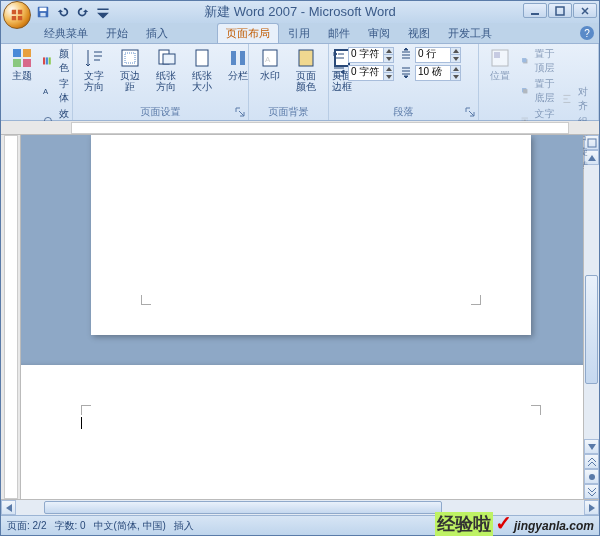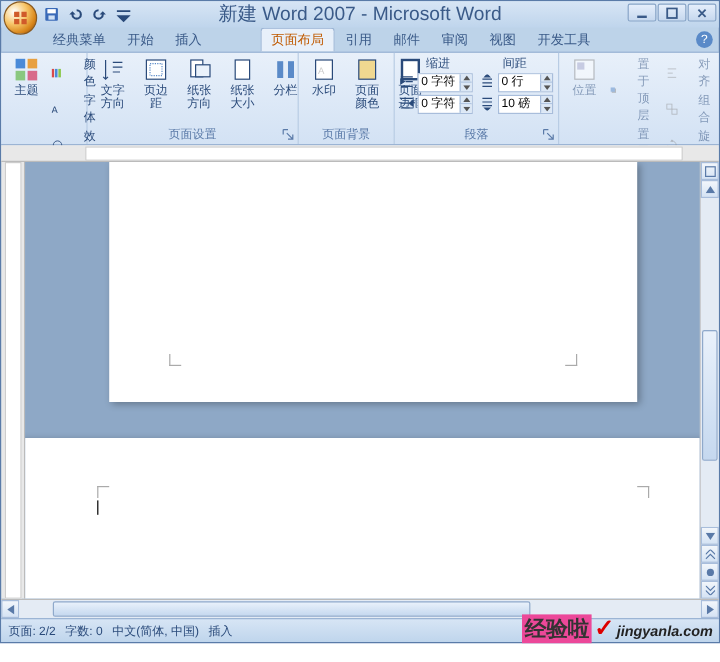--- a/index.html
+++ b/index.html
@@ -5,37 +5,37 @@
   * { box-sizing: border-box; margin: 0; padding: 0; }
   body { font-family: "Microsoft YaHei", "SimSun", sans-serif; font-size: 11px; background: #fff; width: 600px; height: 552px; position: relative; overflow: hidden; }
   .window { width: 600px; height: 536px; border: 1px solid #5a7ba8; display: flex; flex-direction: column; background: #bdd3e9; }
   .titlebar { height: 22px; background: linear-gradient(#d7e5f5,#bfd5ec); display: flex; align-items: center; position: relative; }
   .office-btn { width: 28px; height: 28px; position: absolute; left: 2px; top: 0px; border-radius: 50%; background: radial-gradient(circle at 30% 30%, #fff, #f7c66a 40%, #d9861a 70%, #7a3e0b); border: 1px solid #8a5a20; z-index: 10; display: flex; align-items: center; justify-content: center; }
   .office-inner { width: 14px; height: 14px; }
   .office-inner path { fill: #d05a2a; }
   .qat { margin-left: 34px; display: flex; align-items: center; gap: 4px; }
   .qat-btn { width: 16px; height: 16px; display: flex; align-items: center; justify-content: center; color: #2a4a7a; cursor: pointer; }
   .qat-btn svg { width: 14px; height: 14px; }
-  .title-text { position: absolute; left: 50%; transform: translateX(-50%); color: #3a5a88; font-size: 16px; }
+  .title-text { position: absolute; left: 50%; transform: translateX(-50%); color: #3a5a88; font-size: 13px; }
   .win-controls { position: absolute; right: 2px; top: 2px; display: flex; gap: 1px; }
   .win-btn { width: 24px; height: 15px; background: linear-gradient(#e5eefb,#c6d8ee); border: 1px solid #8aa6c8; border-radius: 2px; display: flex; align-items: center; justify-content: center; cursor: pointer; }
   .win-btn.close { background: linear-gradient(#e5eefb,#c6d8ee); }
   .win-btn svg { width: 10px; height: 10px; }
   .tabs { height: 20px; display: flex; align-items: flex-end; padding-left: 34px; gap: 0; }
   .tab { padding: 2px 8px; font-size: 11px; color: #3a5a88; cursor: pointer; border: 1px solid transparent; border-bottom: none; }
   .tab.active { background: #e8f0fa; border-color: #9bb4d4; border-radius: 3px 3px 0 0; color: #c05a00; margin-left: 40px; }
   .help-icon { position: absolute; right: 6px; top: 26px; width: 14px; height: 14px; border-radius: 50%; background: #5a8ac8; color: #fff; font-size: 10px; display: flex; align-items: center; justify-content: center; cursor: pointer; }
   .ribbon { height: 78px; background: linear-gradient(#e8f0fa,#d3e2f4); border-top: 1px solid #9bb4d4; border-bottom: 1px solid #9bb4d4; display: flex; position: relative; }
   .group { border-right: 1px solid #b8cce4; display: flex; flex-direction: column; padding: 2px 4px 0 4px; }
   .group-label { color: #5a7aa8; font-size: 10px; text-align: center; padding: 1px 0; margin-top: auto; }
   .group-body { display: flex; align-items: flex-start; gap: 2px; flex: 1; }
   .big-btn { display: flex; flex-direction: column; align-items: center; justify-content: flex-start; padding: 2px 3px; cursor: pointer; min-width: 34px; }
   .big-btn .icon { width: 20px; height: 20px; display: flex; align-items: center; justify-content: center; margin-bottom: 2px; }
   .big-btn .label { font-size: 10px; color: #2a4a7a; text-align: center; line-height: 11px; }
-  .small-btn { display: flex; align-items: center; gap: 17px; padding: 1px 2px; cursor: pointer; font-size: 10px; color: #2a4a7a; }
+  .small-btn { display: flex; align-items: center; gap: 6px; padding: 1px 2px; cursor: pointer; font-size: 10px; color: #2a4a7a; }
   .small-btn .icon { width: 14px; height: 14px; display: flex; align-items: center; justify-content: center; }
   .stack { display: flex; flex-direction: column; gap: 0px; }
   .spinner-row { display: flex; align-items: center; gap: 3px; font-size: 10px; color: #2a4a7a; height: 18px; }
   .spinbox { display: flex; align-items: flex-start; border: 1px solid #a8bddb; background: #fff; height: 16px; }
   .spinbox input { border: none; width: 34px; font-size: 10px; padding: 0 2px; outline: none; }
   .spin-btns { display: flex; flex-direction: column; }
   .spin-btns div { width: 10px; height: 7px; background: #dce8f6; border-left: 1px solid #a8bddb; display: flex; align-items: center; justify-content: center; cursor: pointer; }
   .spin-btns div:first-child { border-bottom: 1px solid #a8bddb; }
   .spin-btns svg { width: 6px; height: 4px; }
   .group-dialog { position: absolute; right: 3px; bottom: 3px; width: 10px; height: 10px; cursor: pointer; }
@@ -57,21 +57,21 @@
   .vscroll { width: 16px; background: #e4ebf4; border-left: 1px solid #bbb; display: flex; flex-direction: column; }
   .sc-btn { height: 15px; background: linear-gradient(#f2f6fb,#d5e3f4); border: 1px solid #a8bddb; display: flex; align-items: center; justify-content: center; cursor: pointer; }
   .sc-track { flex: 1; background: #e4ebf4; position: relative; }
   .sc-thumb { position: absolute; left: 1px; right: 1px; background: linear-gradient(#e9f1fb,#c5d8ef); border: 1px solid #8fa9cb; border-radius: 2px; }
   .nav-btns { display: flex; flex-direction: column; }
   .hscroll { height: 16px; background: #e4ebf4; border-top: 1px solid #bbb; display: flex; }
   .hscroll .sc-track { height: 100%; }
   .statusbar { height: 20px; background: linear-gradient(#d7e5f5,#bfd5ec); border-top: 1px solid #9bb4d4; display: flex; align-items: center; padding: 0 6px; font-size: 10px; color: #2a4a7a; gap: 8px; }
   .statusbar .spacer { flex: 1; }
   .watermark { position: absolute; right: 6px; bottom: 16px; font-size: 14px; color: #333; display: flex; align-items: baseline; gap: 2px; }
-  .watermark .logo { font-weight: bold; font-size: 18px; background: #ec4899; padding: 0 2px; }
+  .watermark .logo { font-weight: bold; font-size: 18px; background: #bef264; padding: 0 2px; }
   .watermark .check { color: #d00; font-weight: bold; font-size: 20px; }
   .watermark .url { font-size: 12px; font-style: italic; font-weight: bold; color: #222; margin-top: 48px; }
 </style>
 </head>
 <body>
 
 <div class="window">
 
   <div class="titlebar">
     <div class="office-btn">
@@ -261,24 +261,20 @@
               </svg>
             </div>
             <div class="label">页面边框</div>
           </div>
       </div>
       <div class="group-label">页面背景</div>
     </div>
 
     <div class="group" style="width:150px; position: relative;">
       <div class="group-body" style="flex-direction:column; width:100%; gap:0;">
-        <div style="display:flex; justify-content:space-around; font-size:10px; color:#2a4a7a; width:100%;">
-          <span>缩进</span>
-          <span>间距</span>
-        </div>
         <div style="display:flex; gap:6px;">
           <div class="stack">
             <div class="spinner-row">
               <span class="icon"><svg width="12" height="12" viewBox="0 0 12 12">
                     <path d="M1 2h10M5 6h6M1 10h10M1 4l3 2-3 2z" fill="#2a4a7a" stroke="#2a4a7a"></path>
                   </svg></span>
               <div class="spinbox">
                   <input value="0 字符" style="">
                   <div class="spin-btns">
                     <div>
@@ -400,21 +396,21 @@
           <div class="small-btn">
               <span class="icon">
                 <svg viewBox="0 0 14 14">
                   <rect x="5" y="5" width="4" height="4" fill="#888"></rect>
                   <path d="M1 2h12M1 6h3m6 0h3M1 12h12" stroke="#888"></path>
                 </svg>
               </span>
               <span>文字环绕</span>
             </div>
         </div>
-        <div class="stack" style="opacity:0.5;">
+        <div class="stack" style="opacity:0.5;margin-top:38px;">
           <div class="small-btn">
               <span class="icon">
                 <svg viewBox="0 0 14 14">
                   <path d="M2 2h10M2 7h6M2 12h10" stroke="#888"></path>
                 </svg>
               </span>
               <span>对齐</span>
             </div>
           <div class="small-btn">
               <span class="icon">

